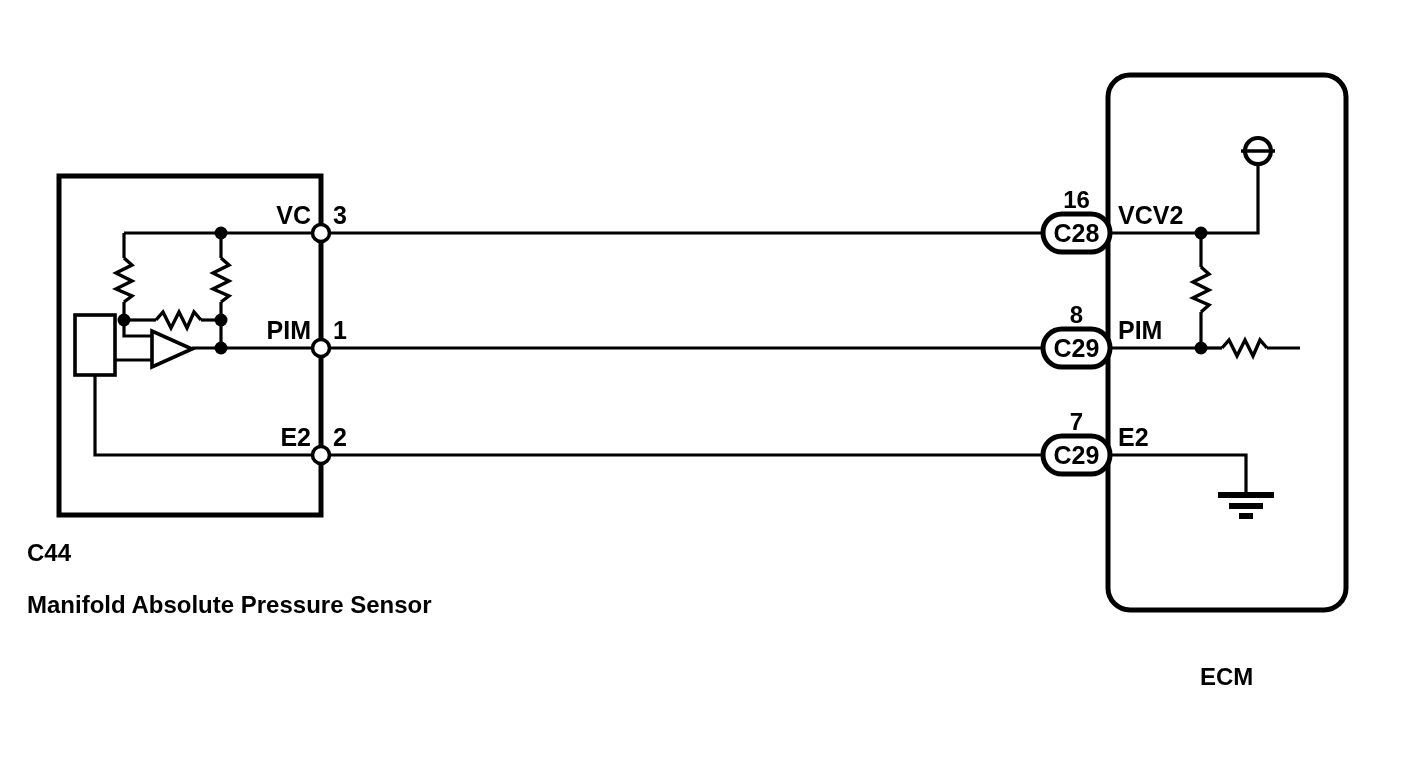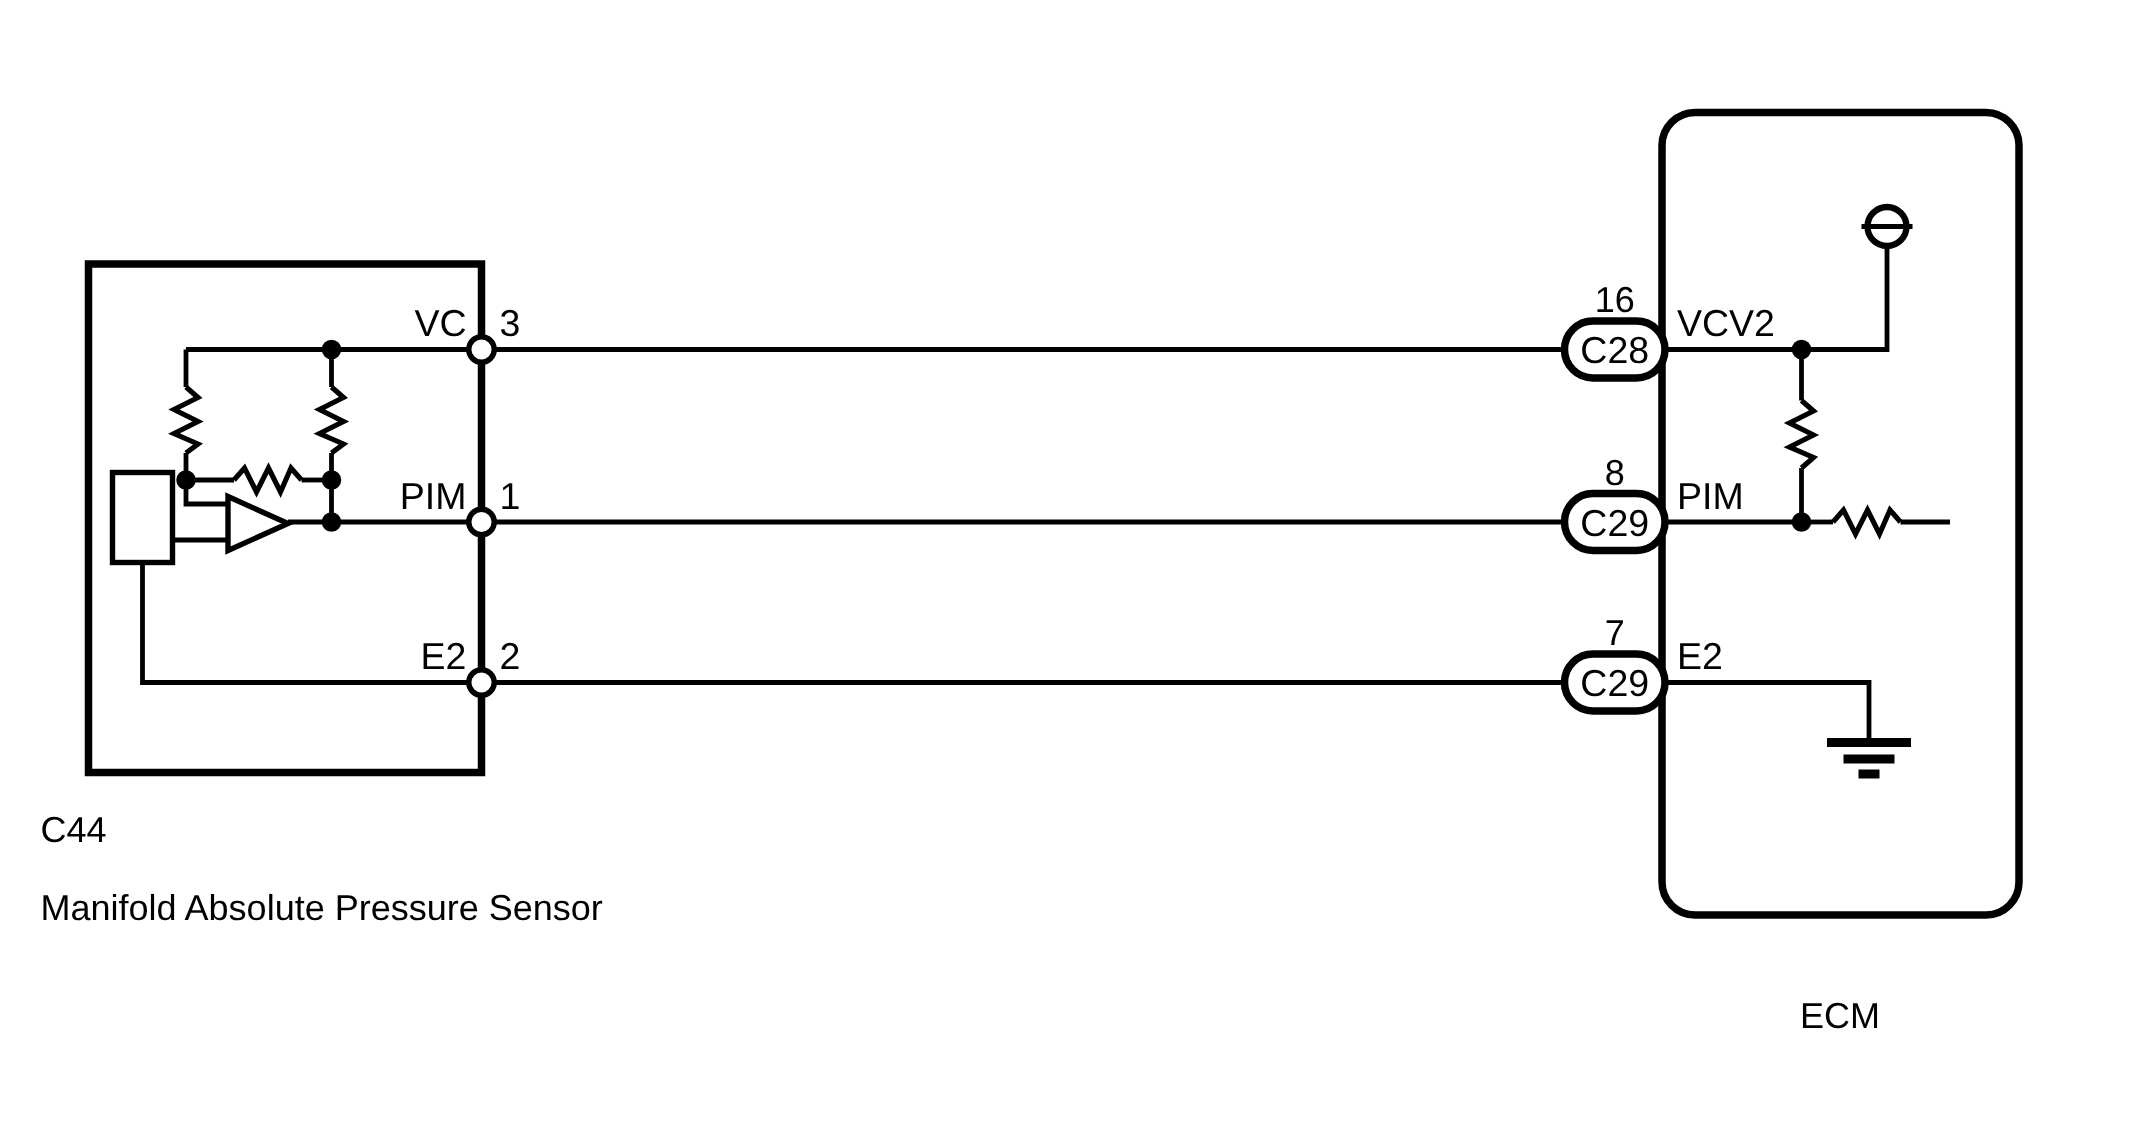--- a/index.html
+++ b/index.html
@@ -10,20 +10,21 @@
   }
   body {
     font-family: "Liberation Sans", sans-serif;
   }
   #diagram-root {
     position: relative;
     width: 1424px;
     height: 759px;
     background: #ffffff;
     overflow: hidden;
+    font-weight: bold;
   }
   svg#wiring-svg {
     display: block;
     width: 1424px;
     height: 759px;
   }
   .wire, .box-outline, .symbol-stroke {
     stroke: #000000;
     fill: none;
     stroke-linecap: butt;

